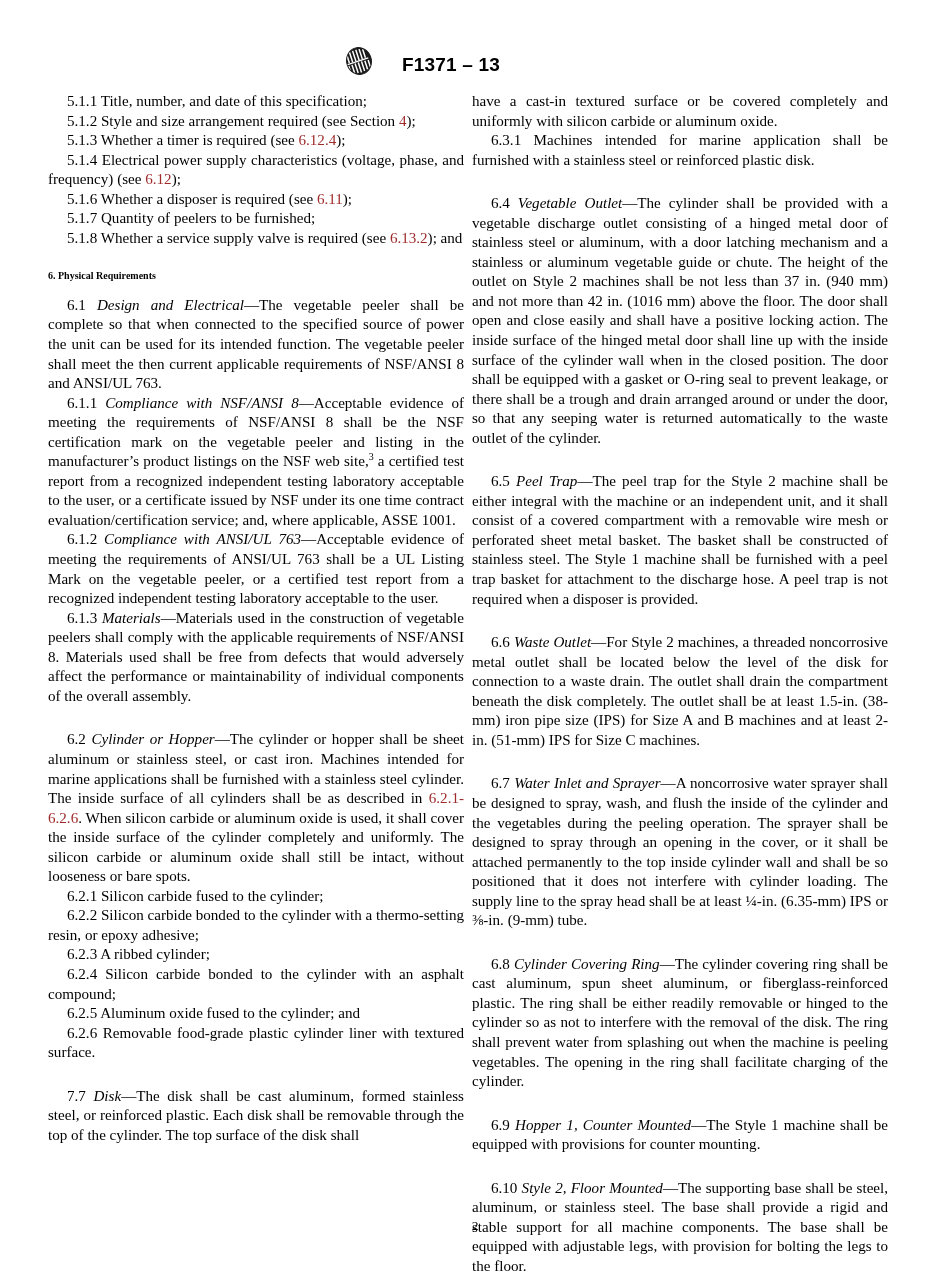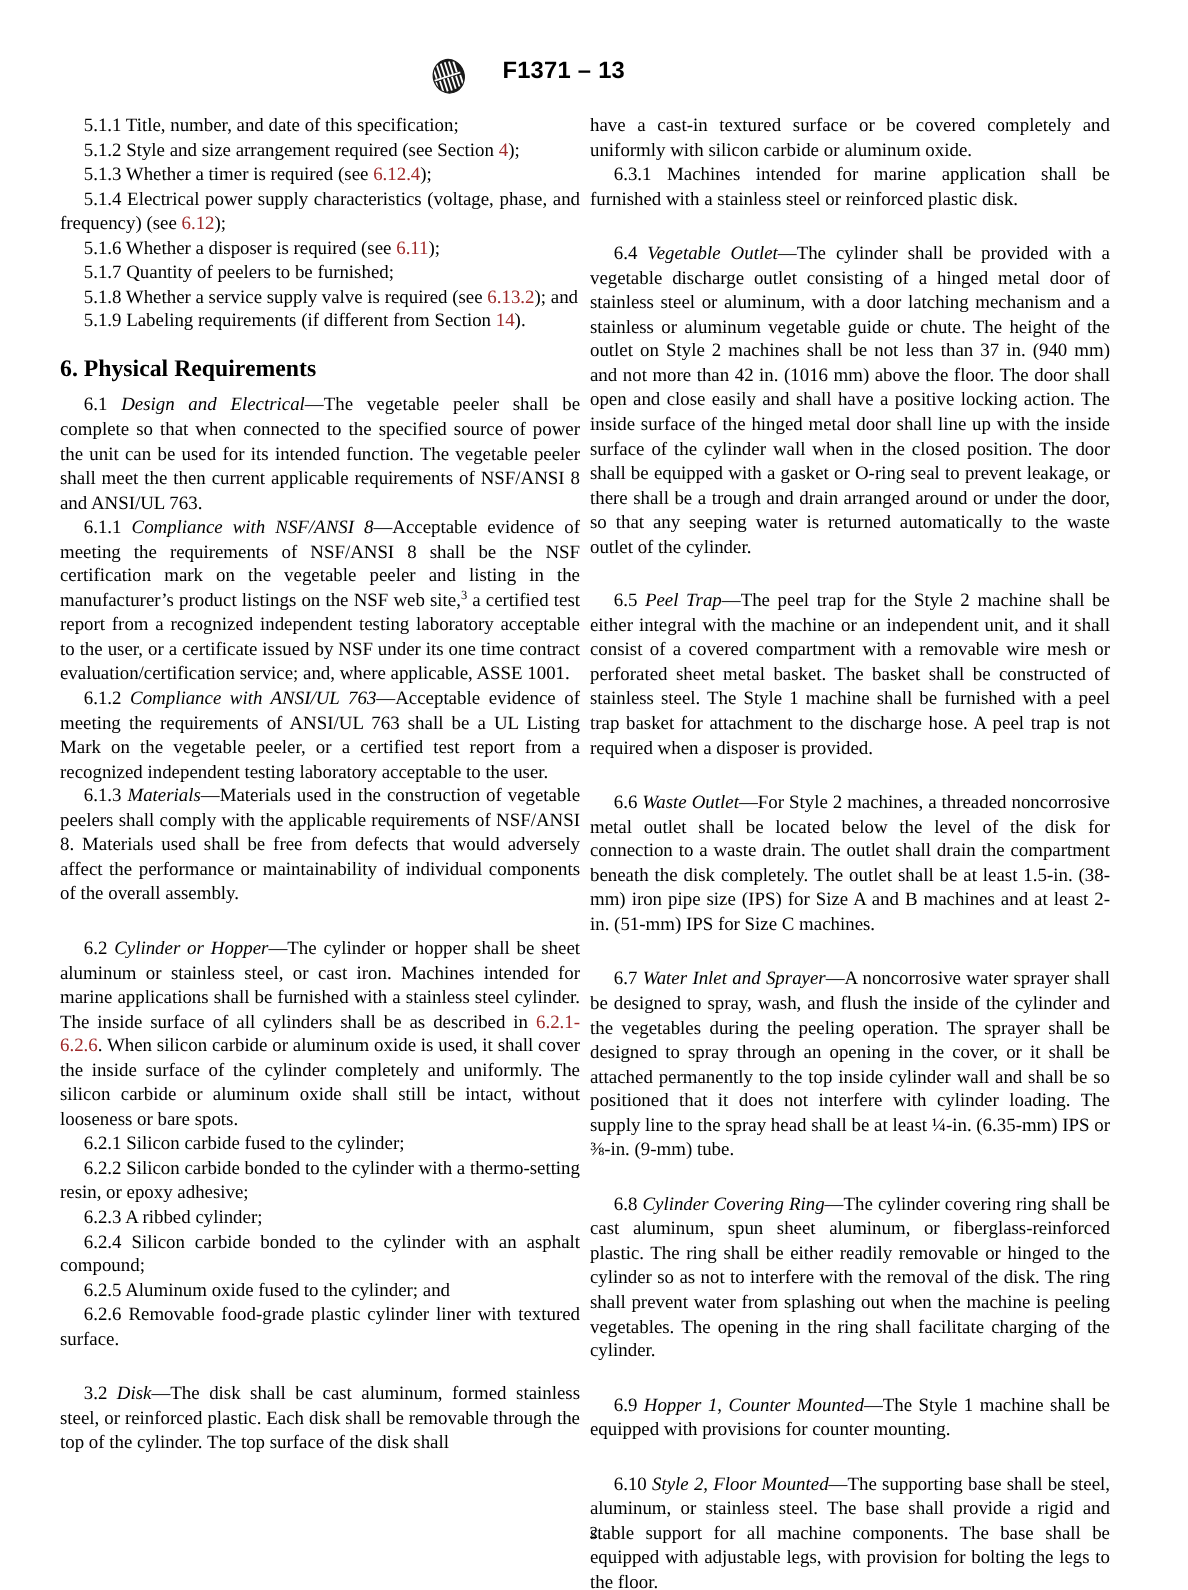--- a/index.html
+++ b/index.html
@@ -21,21 +21,21 @@
     box-sizing: border-box;
   }
 
   
   .header {
     position: absolute;
     top: 46px;
     left: 0;
     width: 840px;
     display: flex;
-    align-items: flex-start;
+    align-items: flex-end;
     justify-content: center;
     gap: 24px;
   }
   .astm-logo {
     width: 38px;
     height: 30px;
     display: block;
   }
   .designation {
     font-family: "Liberation Sans", "DejaVu Sans", sans-serif;
@@ -70,21 +70,21 @@
   p.ind {
     text-indent: 19px;
   }
   p.gap {
     margin-top: 24px;
   }
   .sec-head {
     margin: 0;
     margin-top: 18px;
     margin-bottom: 10px;
-    font-size: 19px;
+    font-size: 10px;
     font-weight: bold;
     line-height: 19.55px;
     text-align: left;
   }
   .it { font-style: italic; }
   .ref { color: #9e2a2a; }
   sup {
     font-size: 10px;
     vertical-align: super;
     line-height: 0;
@@ -144,42 +144,41 @@
 
       <p class="ind"><span>5.1.4  Electrical power supply characteristics (voltage, phase, and frequency) (see </span><span class="ref">6.12</span><span>);</span></p>
 
 
       <p class="ind"><span>5.1.6  Whether a disposer is required (see </span><span class="ref">6.11</span><span>);</span></p>
 
       <p class="ind">5.1.7  Quantity of peelers to be furnished;</p>
 
       <p class="ind"><span>5.1.8  Whether a service supply valve is required (see </span><span class="ref">6.13.2</span><span>); and</span></p>
 
-      <p class="ind"><span>5.1.9  Labeling requirements (if different from Section </span><span class="ref">14</span><span>).</span></p>
 
       <p class="sec-head">6.  Physical Requirements</p>
 
       <p class="ind"><span>6.1  </span><span class="it">Design and Electrical</span><span>—The vegetable peeler shall be complete so that when connected to the specified source of power the unit can be used for its intended function. The vegetable peeler shall meet the then current applicable requirements of NSF/ANSI 8 and ANSI/UL 763.</span></p>
 
       <p class="ind"><span>6.1.1  </span><span class="it">Compliance with NSF/ANSI 8</span><span>—Acceptable evidence of meeting the requirements of NSF/ANSI 8 shall be the NSF certification mark on the vegetable peeler and listing in the manufacturer’s product listings on the NSF web site,</span><sup>3</sup><span> a certified test report from a recognized independent testing laboratory acceptable to the user, or a certificate issued by NSF under its one time contract evaluation/certification service; and, where applicable, ASSE 1001.</span></p>
 
       <p class="ind"><span>6.1.2  </span><span class="it">Compliance with ANSI/UL 763</span><span>—Acceptable evidence of meeting the requirements of ANSI/UL 763 shall be a UL Listing Mark on the vegetable peeler, or a certified test report from a recognized independent testing laboratory acceptable to the user.</span></p>
 
       <p class="ind"><span>6.1.3  </span><span class="it">Materials</span><span>—Materials used in the construction of vegetable peelers shall comply with the applicable requirements of NSF/ANSI 8. Materials used shall be free from defects that would adversely affect the performance or maintainability of individual components of the overall assembly.</span></p>
 
       <p class="ind gap"><span>6.2  </span><span class="it">Cylinder or Hopper</span><span>—The cylinder or hopper shall be sheet aluminum or stainless steel, or cast iron. Machines intended for marine applications shall be furnished with a stainless steel cylinder. The inside surface of all cylinders shall be as described in </span><span class="ref">6.2.1-6.2.6</span><span>. When silicon carbide or aluminum oxide is used, it shall cover the inside surface of the cylinder completely and uniformly. The silicon carbide or aluminum oxide shall still be intact, without looseness or bare spots.</span></p>
 
       <p class="ind">6.2.1  Silicon carbide fused to the cylinder;</p>
       <p class="ind">6.2.2  Silicon carbide bonded to the cylinder with a thermo-setting resin, or epoxy adhesive;</p>
       <p class="ind">6.2.3  A ribbed cylinder;</p>
       <p class="ind">6.2.4  Silicon carbide bonded to the cylinder with an asphalt compound;</p>
       <p class="ind">6.2.5  Aluminum oxide fused to the cylinder; and</p>
       <p class="ind">6.2.6  Removable food-grade plastic cylinder liner with textured surface.</p>
 
-      <p class="ind gap"><span>3.2  </span><span class="it">Disk</span><span>—The disk shall be cast aluminum, formed stainless steel, or reinforced plastic. Each disk shall be removable through the top of the cylinder. The top surface of the disk shall</span></p>
+      <p class="ind gap"><span>7.7  </span><span class="it">Disk</span><span>—The disk shall be cast aluminum, formed stainless steel, or reinforced plastic. Each disk shall be removable through the top of the cylinder. The top surface of the disk shall</span></p>
 
     </div>
 
     <div class="col">
 
       <p>have a cast-in textured surface or be covered completely and uniformly with silicon carbide or aluminum oxide.</p>
 
       <p class="ind">6.3.1  Machines intended for marine application shall be furnished with a stainless steel or reinforced plastic disk.</p>
 
       <p class="ind gap"><span>6.4  </span><span class="it">Vegetable Outlet</span><span>—The cylinder shall be provided with a vegetable discharge outlet consisting of a hinged metal door of stainless steel or aluminum, with a door latching mechanism and a stainless or aluminum vegetable guide or chute. The height of the outlet on Style 2 machines shall be not less than 37 in. (940 mm) and not more than 42 in. (1016 mm) above the floor. The door shall open and close easily and shall have a positive locking action. The inside surface of the hinged metal door shall line up with the inside surface of the cylinder wall when in the closed position. The door shall be equipped with a gasket or O-ring seal to prevent leakage, or there shall be a trough and drain arranged around or under the door, so that any seeping water is returned automatically to the waste outlet of the cylinder.</span></p>

